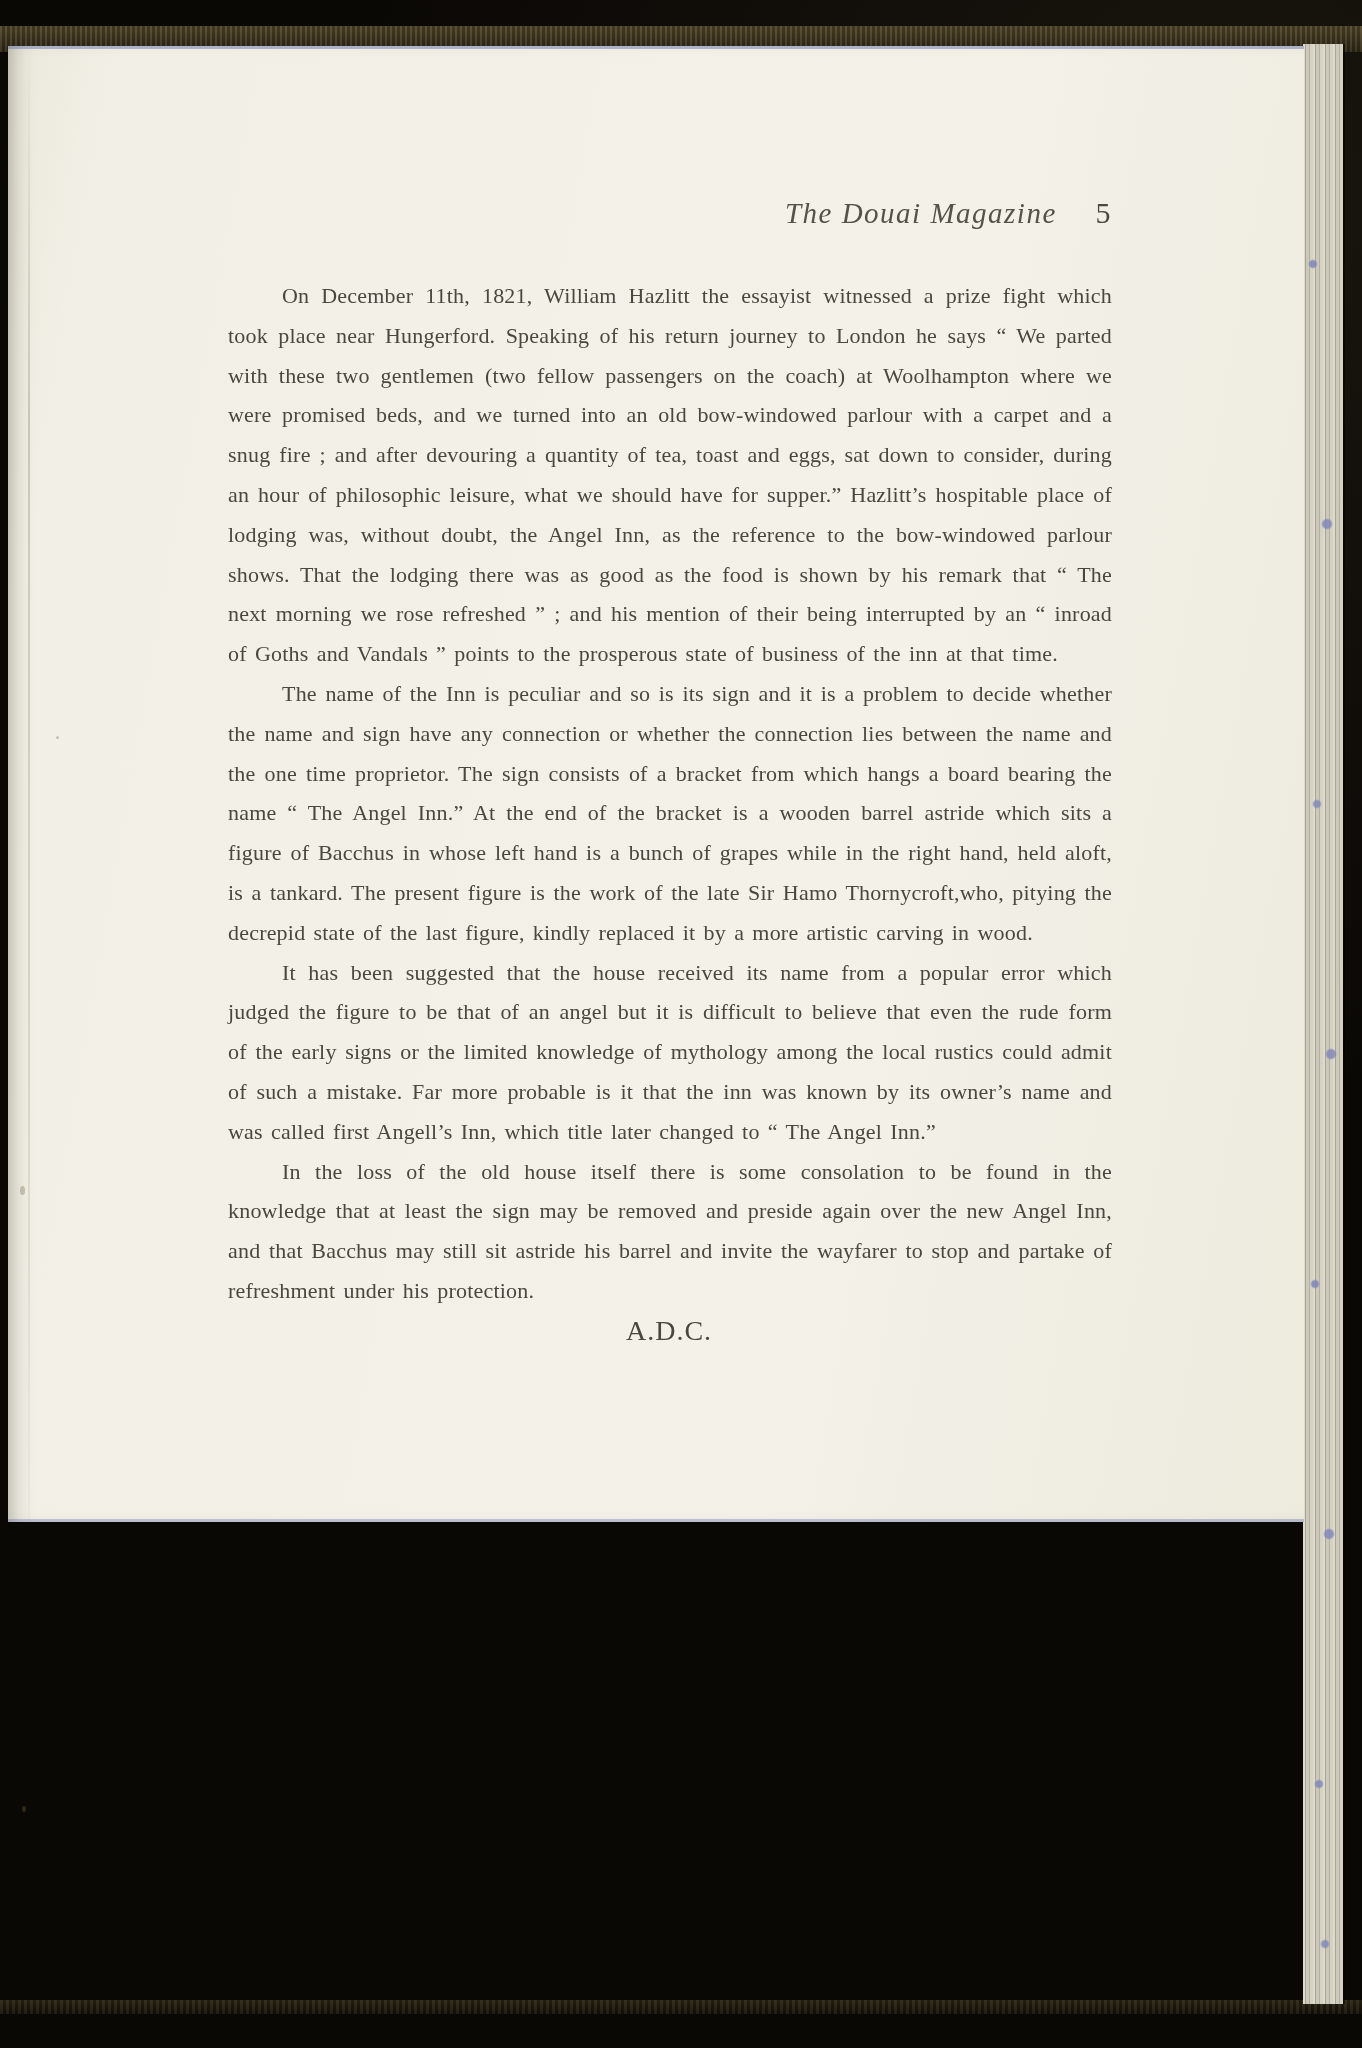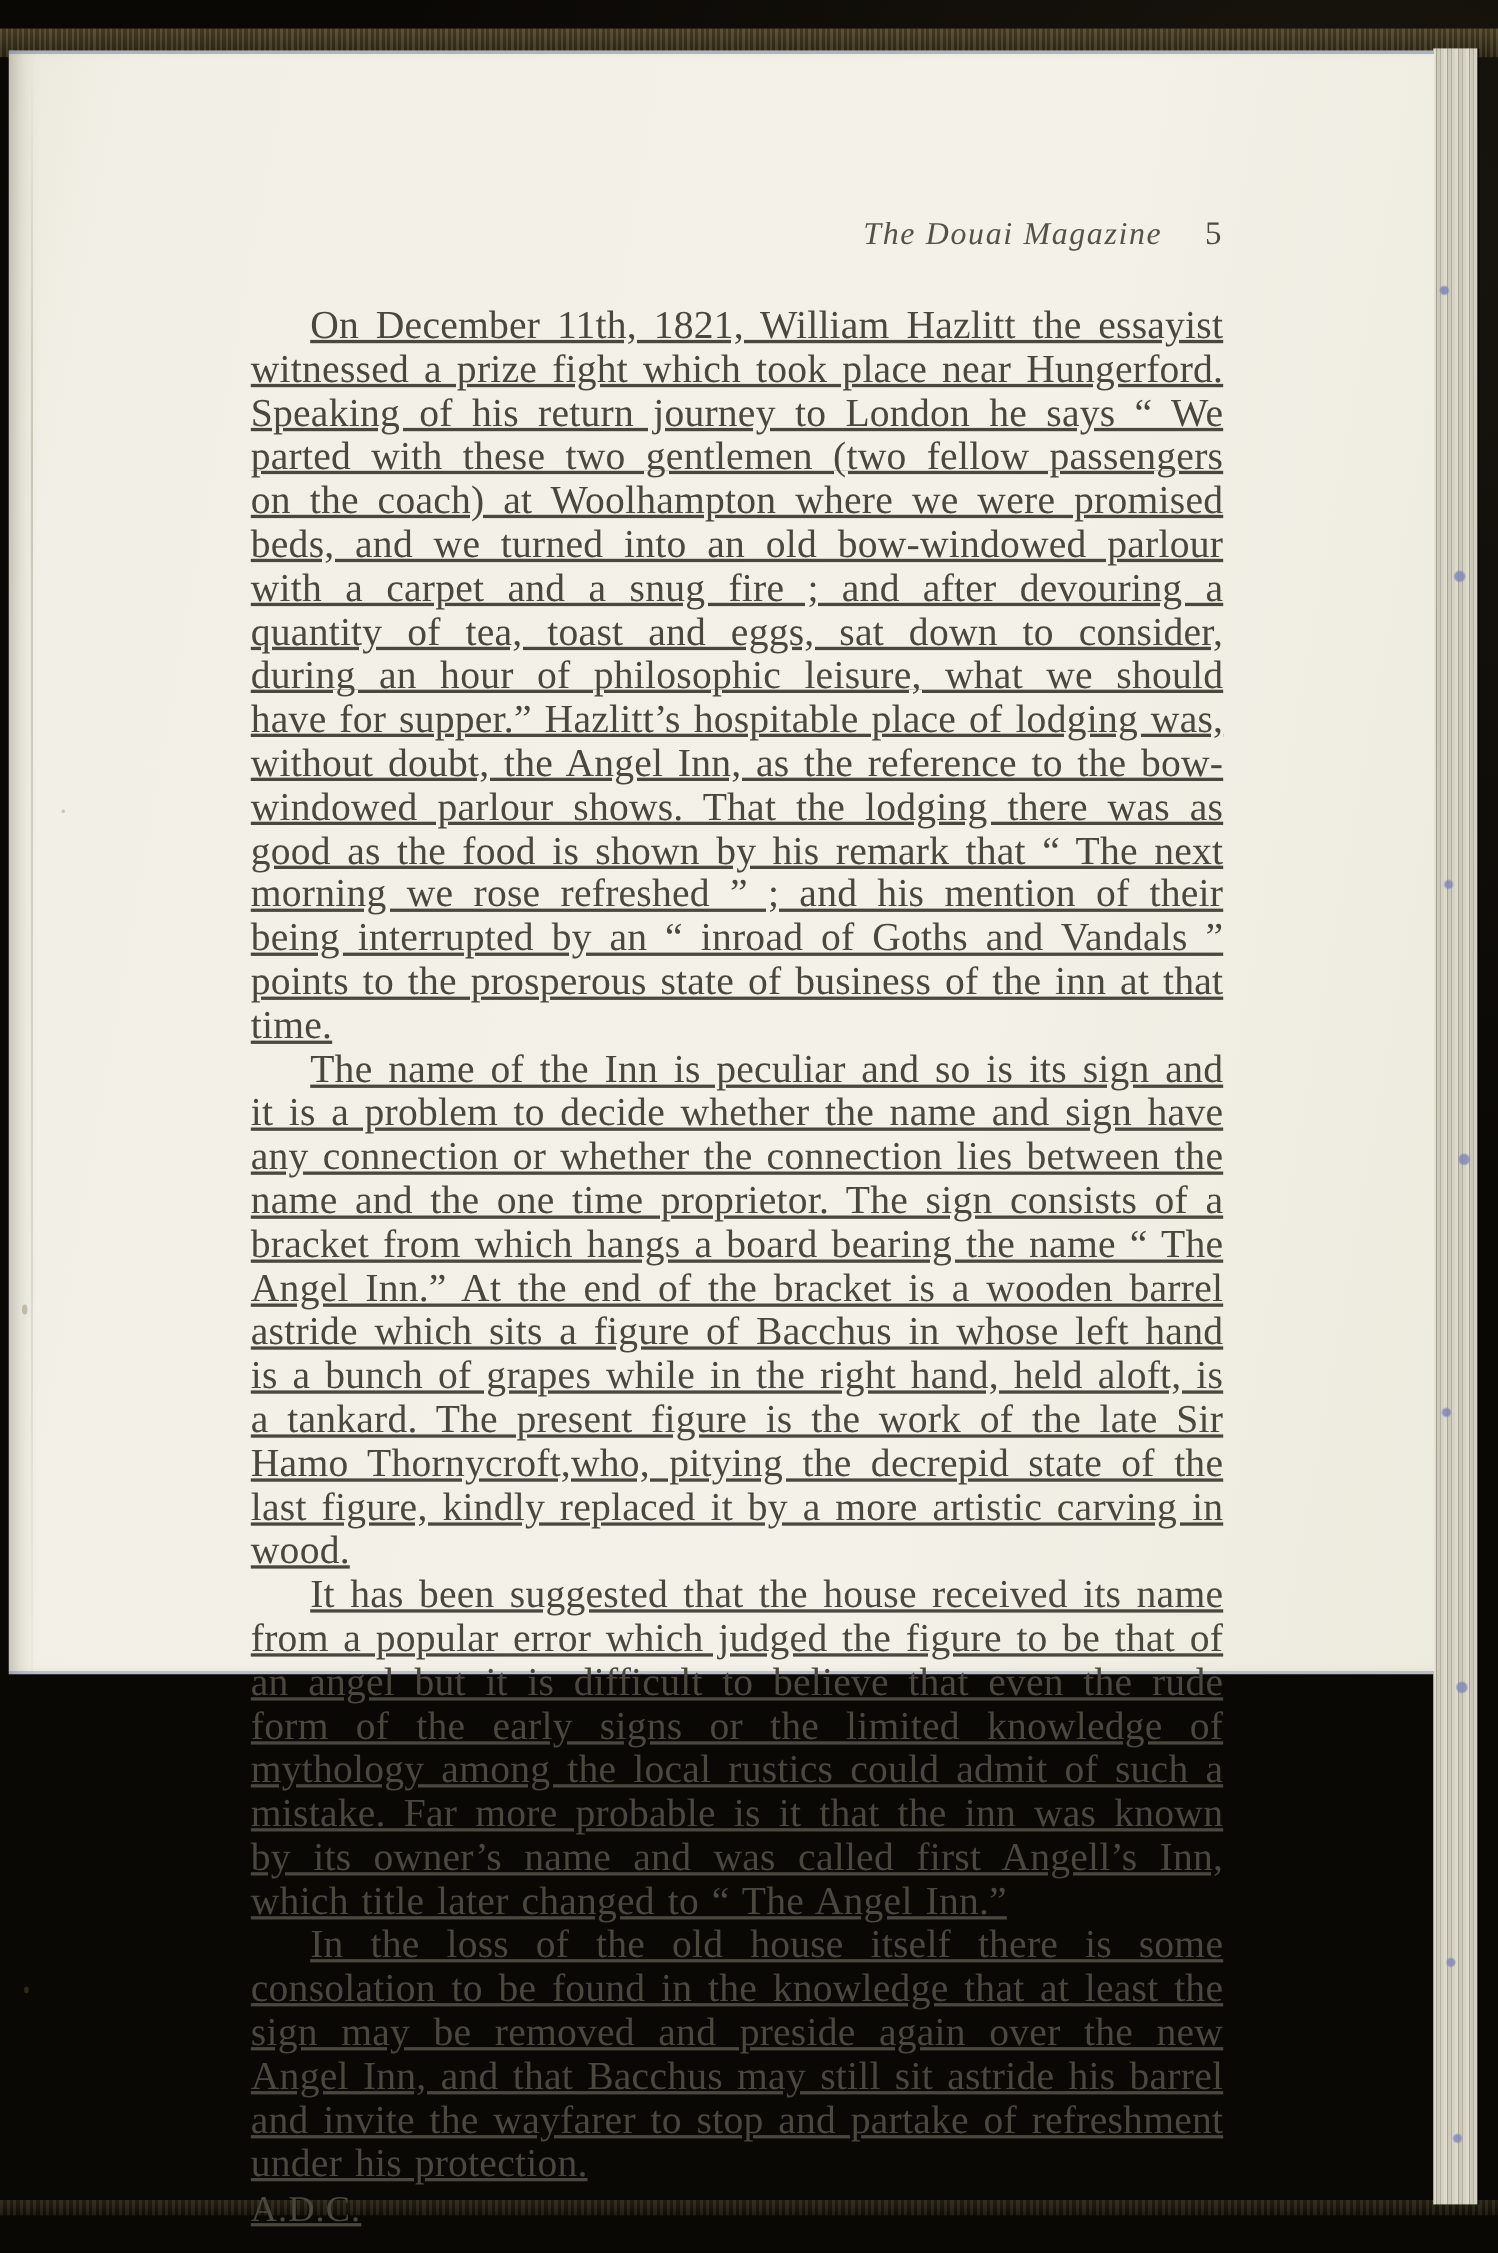--- a/index.html
+++ b/index.html
@@ -53,26 +53,26 @@
   }
   .content{position:absolute;left:220px;top:150px;width:884px;}
   .running-head{
     text-align:right;color:#55524a;font-size:29px;letter-spacing:1.5px;
     white-space:nowrap;
   }
   .running-head .title{font-style:italic;}
   .running-head .pagenum{font-style:normal;display:inline-block;margin-left:30px;font-size:30px;color:#4c4941;}
   .body-text{margin-top:46px;}
   p.para{
-    margin:0;font-size:36px;line-height:39.8px;color:#4a473f;
-    text-align:justify;text-indent:54px;word-spacing:2.5px;letter-spacing:0.2px;text-decoration:underline;
+    margin:0;font-size:22px;line-height:39.8px;color:#4a473f;
+    text-align:justify;text-indent:54px;word-spacing:2.5px;letter-spacing:0.2px;
   }
   .signature{
-    text-align:left;font-size:33px;color:#4a473f;margin-top:4px;
-    letter-spacing:1px;padding-right:2px;text-decoration:underline;
+    text-align:center;font-size:28px;color:#4a473f;margin-top:4px;
+    letter-spacing:1px;padding-right:2px;
   }
   
   .speck{position:absolute;border-radius:50%;background:rgba(120,105,70,.35);}
   .s1{left:12px;top:1140px;width:5px;height:9px;}
   .s2{left:48px;top:690px;width:3px;height:3px;}
   .s3{left:14px;top:1760px;width:4px;height:6px;}
 </style>
 </head>
 <body>
 

